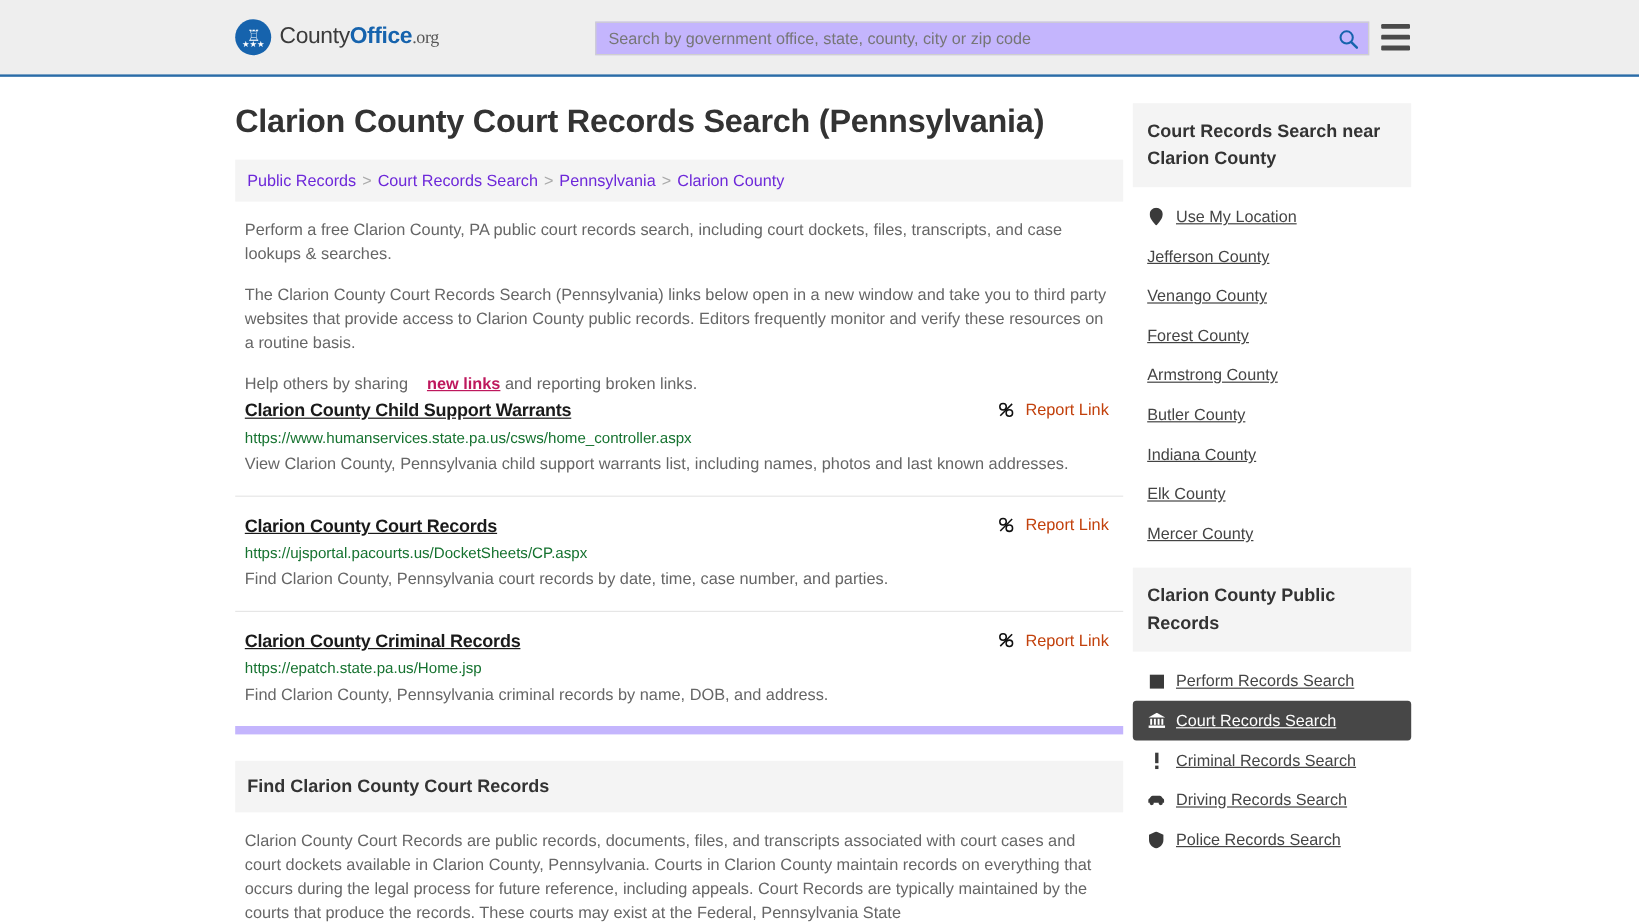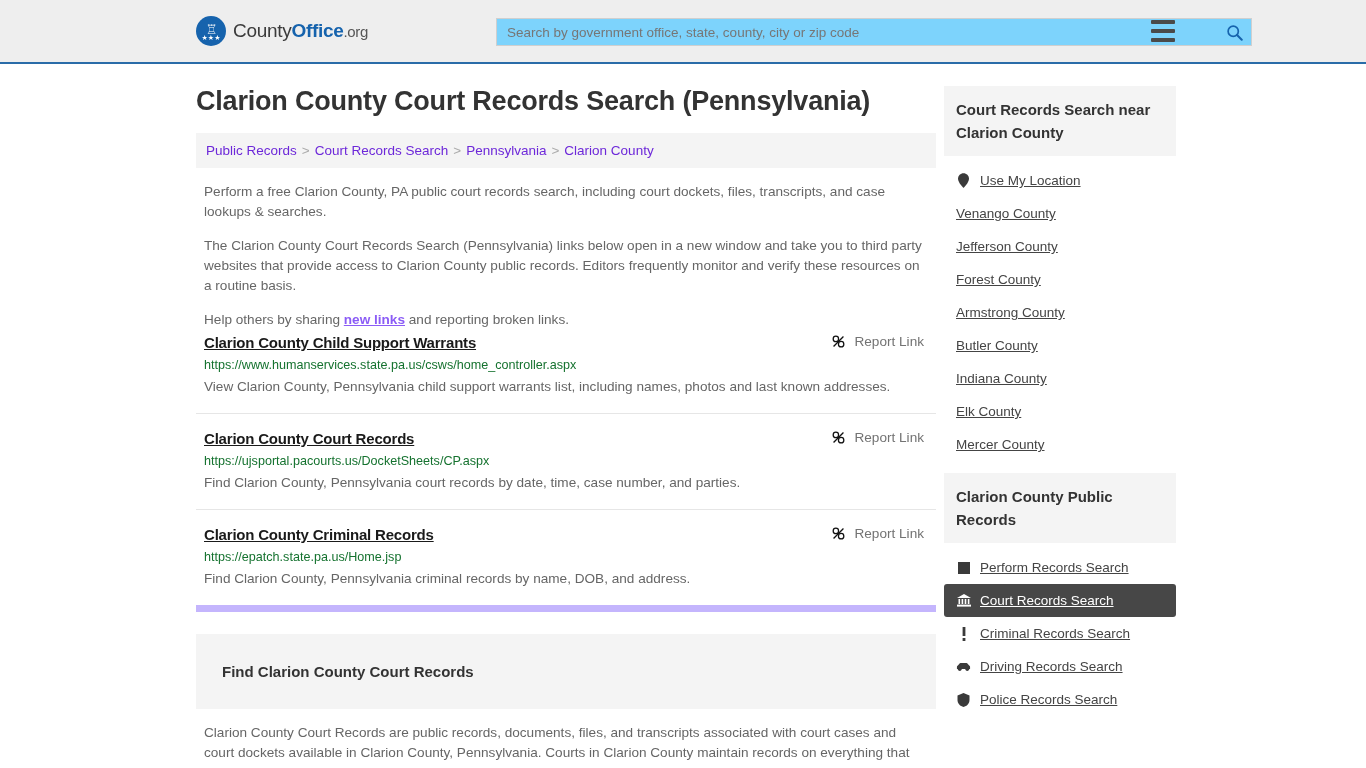--- a/index.html
+++ b/index.html
@@ -44,29 +44,29 @@
   .logo-mark .stars {
     font-size: 7px; color: #ffffff; line-height: 7px; letter-spacing: 0px;
   }
   .logo-text {
     font-size: 19px;
     color: #3b3b3b;
     letter-spacing: -0.3px;
   }
   .logo-text .b { color: #1663ad; font-weight: bold; }
   .logo-text .c { font-weight: normal; }
-  .logo-text .tld { font-size: 15px; color: #555; }
+  .logo-text .tld { font-size: 15px; color: #555; font-family: Liberation Serif, serif; }
 
   .search-wrap {
     position: absolute;
     left: 496px;
     top: 18px;
-    width: 756px;
+    width: 645px;
     height: 28px;
-    background: #7dd3fc;
+    background: #c4b5fd;
     border: 1px solid #cfcfcf;
     display: flex;
     align-items: center;
   }
   .search-input {
     flex: 1;
     border: none;
     outline: none;
     background: transparent;
     font-family: "Liberation Sans", sans-serif;
@@ -121,21 +121,21 @@
   }
   .breadcrumb .sep { color: #aaaaaa; margin: 0 5px; }
 
   .intro p {
     font-size: 13.6px;
     color: #666666;
     line-height: 20px;
     margin: 14px 0 0 0;
     padding: 0 8px;
   }
-  .intro p a { color: #8b5cf6; font-weight: bold; text-decoration: underline; }
+  .intro p a { color: #be185d; font-weight: bold; text-decoration: underline; margin-left: 12px; }
 
   
   .results { }
   .result {
     padding: 4px 8px 14px 8px;
     border-bottom: 1px solid #e6e6e6;
     margin-bottom: 12px;
   }
   .result:last-child { border-bottom: 7px solid #c4b5fd; }
   .result-head {
@@ -149,21 +149,21 @@
     color: #1a1a1a;
     text-decoration: underline;
     cursor: pointer;
     letter-spacing: -0.2px;
   }
   .report-link {
     display: flex;
     align-items: center;
     gap: 8px;
     font-size: 13.6px;
-    color: #737373;
+    color: #c2410c;
     cursor: pointer;
     white-space: nowrap;
     padding-right: 4px;
   }
   .result-url {
     font-size: 12.6px;
     color: #15722f;
     margin-top: 7px;
     word-break: break-all;
   }
@@ -174,21 +174,21 @@
     margin-top: 3px;
   }
 
   
   .find-box {
     background: #f4f4f4;
     padding: 13px 10px;
     margin-top: 22px;
   }
   .find-box h2 {
-    margin: 16px;
+    margin: 0;
     font-size: 15px;
     font-weight: bold;
     color: #333333;
   }
   .find-body {
     font-size: 13.6px;
     color: #666666;
     line-height: 20px;
     padding: 14px 8px 0 8px;
   }
@@ -347,24 +347,24 @@
         <div class="side-item">
           <span class="side-icon">
             <svg width="11" height="15" viewBox="0 0 12 16">
               <path d="M6 0C2.7 0 0 2.7 0 6c0 4.3 6 10 6 10s6-5.7 6-10c0-3.3-2.7-6-6-6z" fill="#3a3a3a"></path>
             </svg>
           </span>
           <span class="lbl">Use My Location</span>
         </div>
 
         <div class="side-item noicon">
+          <span class="lbl">Jefferson County</span>
+        </div>
+        <div class="side-item noicon">
           <span class="lbl">Venango County</span>
-        </div>
-        <div class="side-item noicon">
-          <span class="lbl">Jefferson County</span>
         </div>
         <div class="side-item noicon">
           <span class="lbl">Forest County</span>
         </div>
         <div class="side-item noicon">
           <span class="lbl">Armstrong County</span>
         </div>
         <div class="side-item noicon">
           <span class="lbl">Butler County</span>
         </div>

